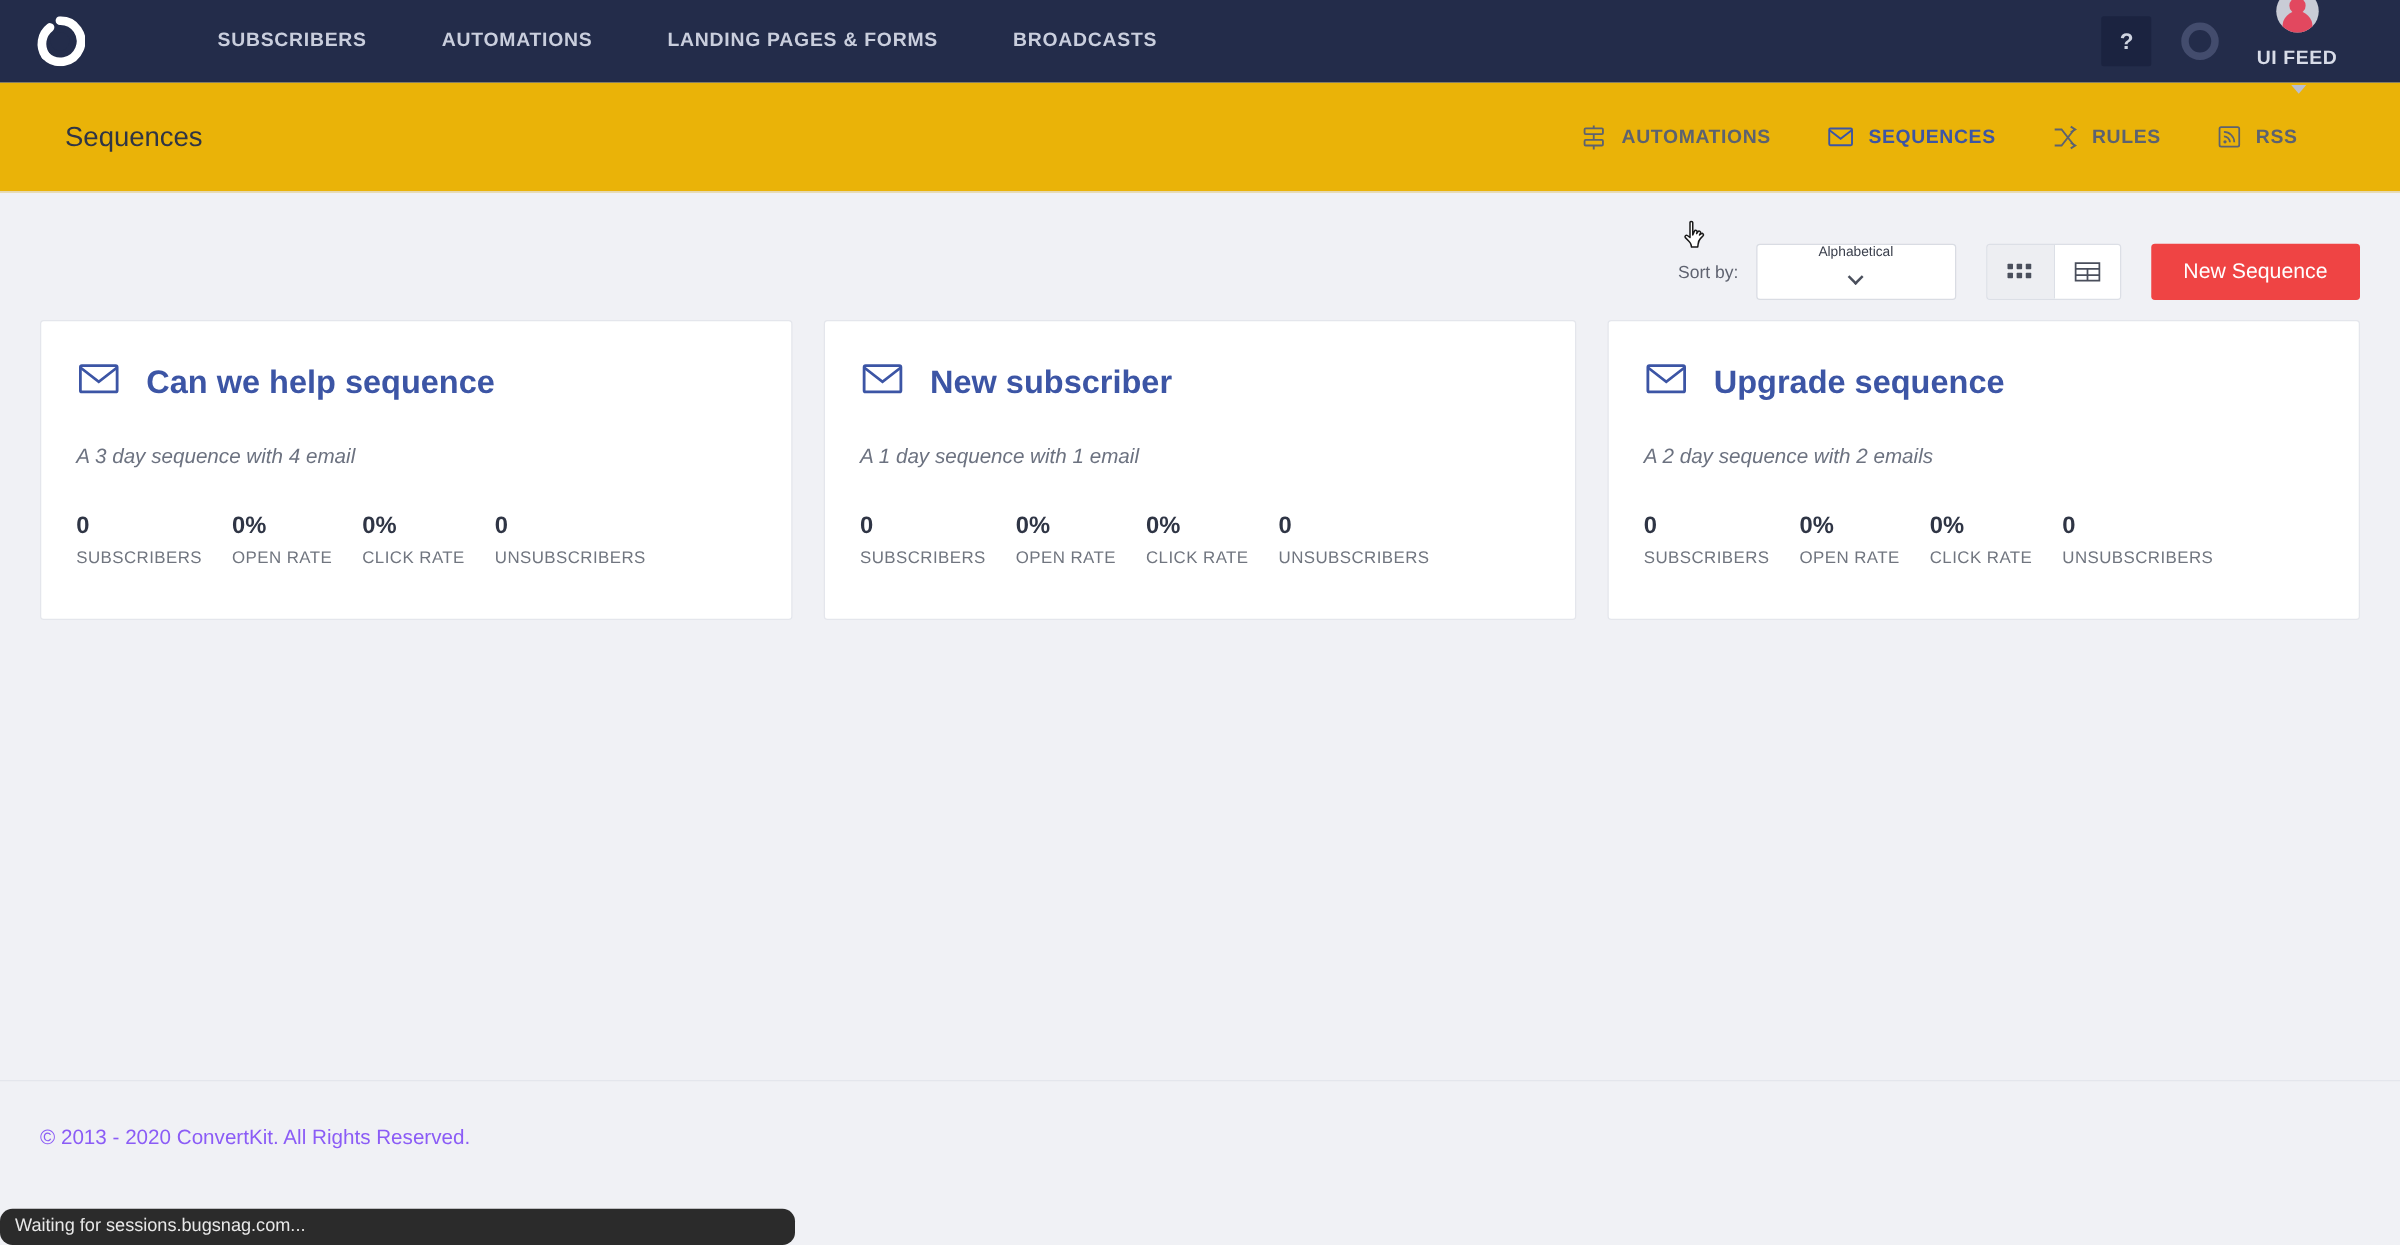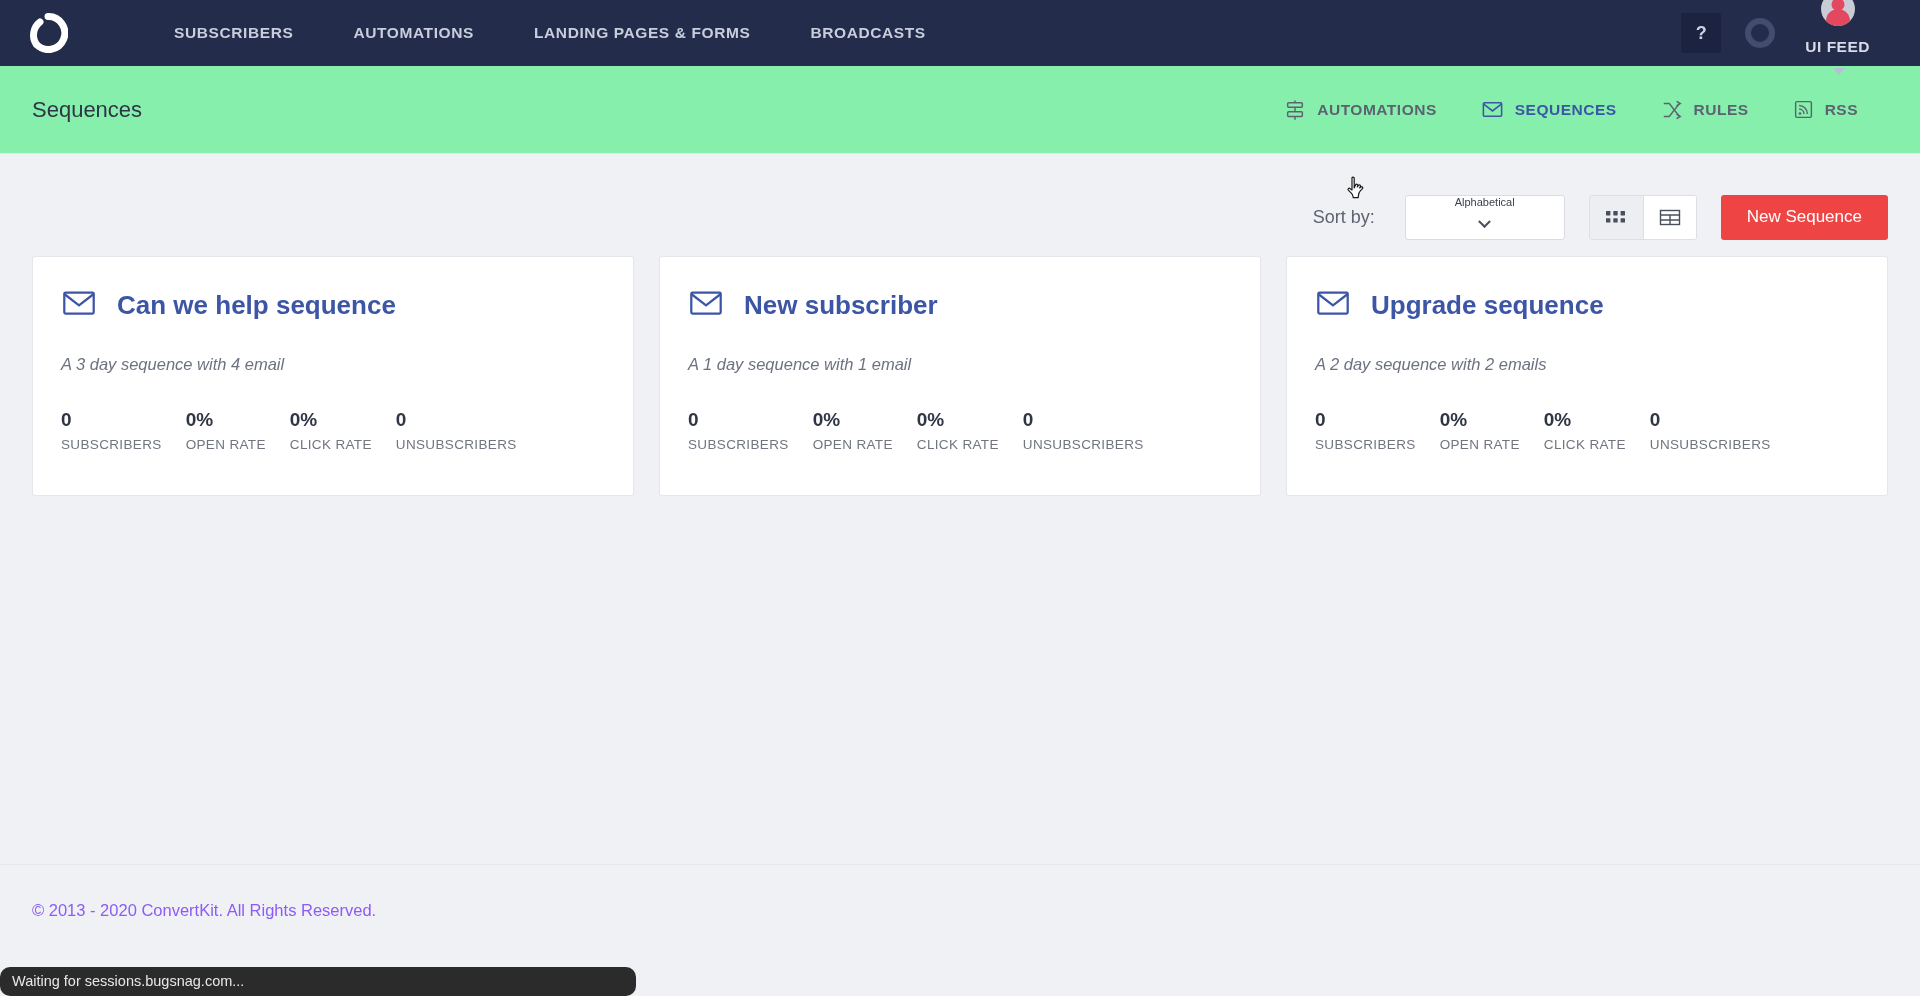--- a/index.html
+++ b/index.html
@@ -130,25 +130,25 @@
     width: 0; height: 0;
     border-left: 6px solid transparent;
     border-right: 6px solid transparent;
     border-top: 7px solid #b9bfd2;
     margin-left: 2px;
   }
 
   
   .subheader {
     height: 88px;
-    background: #86efac;
+    background: #eab308;
     border-bottom: 1px solid #e3e5ec;
     display: flex;
     align-items: center;
-    padding: 0 32px;
+    padding: 0 52px;
     position: relative;
     text-align: center;
   }
   .page-title {
     font-size: 22px;
     color: #2f3545;
     font-weight: normal;
   }
   .sub-nav {
     margin-left: auto;
@@ -187,23 +187,23 @@
   
   .toolbar {
     display: flex;
     align-items: center;
     justify-content: flex-end;
     padding: 30px 32px 0 32px;
     gap: 0;
     height: 96px;
   }
   .sortby-label {
-    font-size: 18px;
+    font-size: 14px;
     color: #5f6370;
-    margin-right: 30px;
+    margin-right: 14px;
   }
   .select-box {
     background: #fff;
     border: 1px solid #d9dce3;
     border-radius: 3px;
     height: 45px;
     display: flex;
     align-items: center;
     padding: 0 16px;
     gap: 12px;

